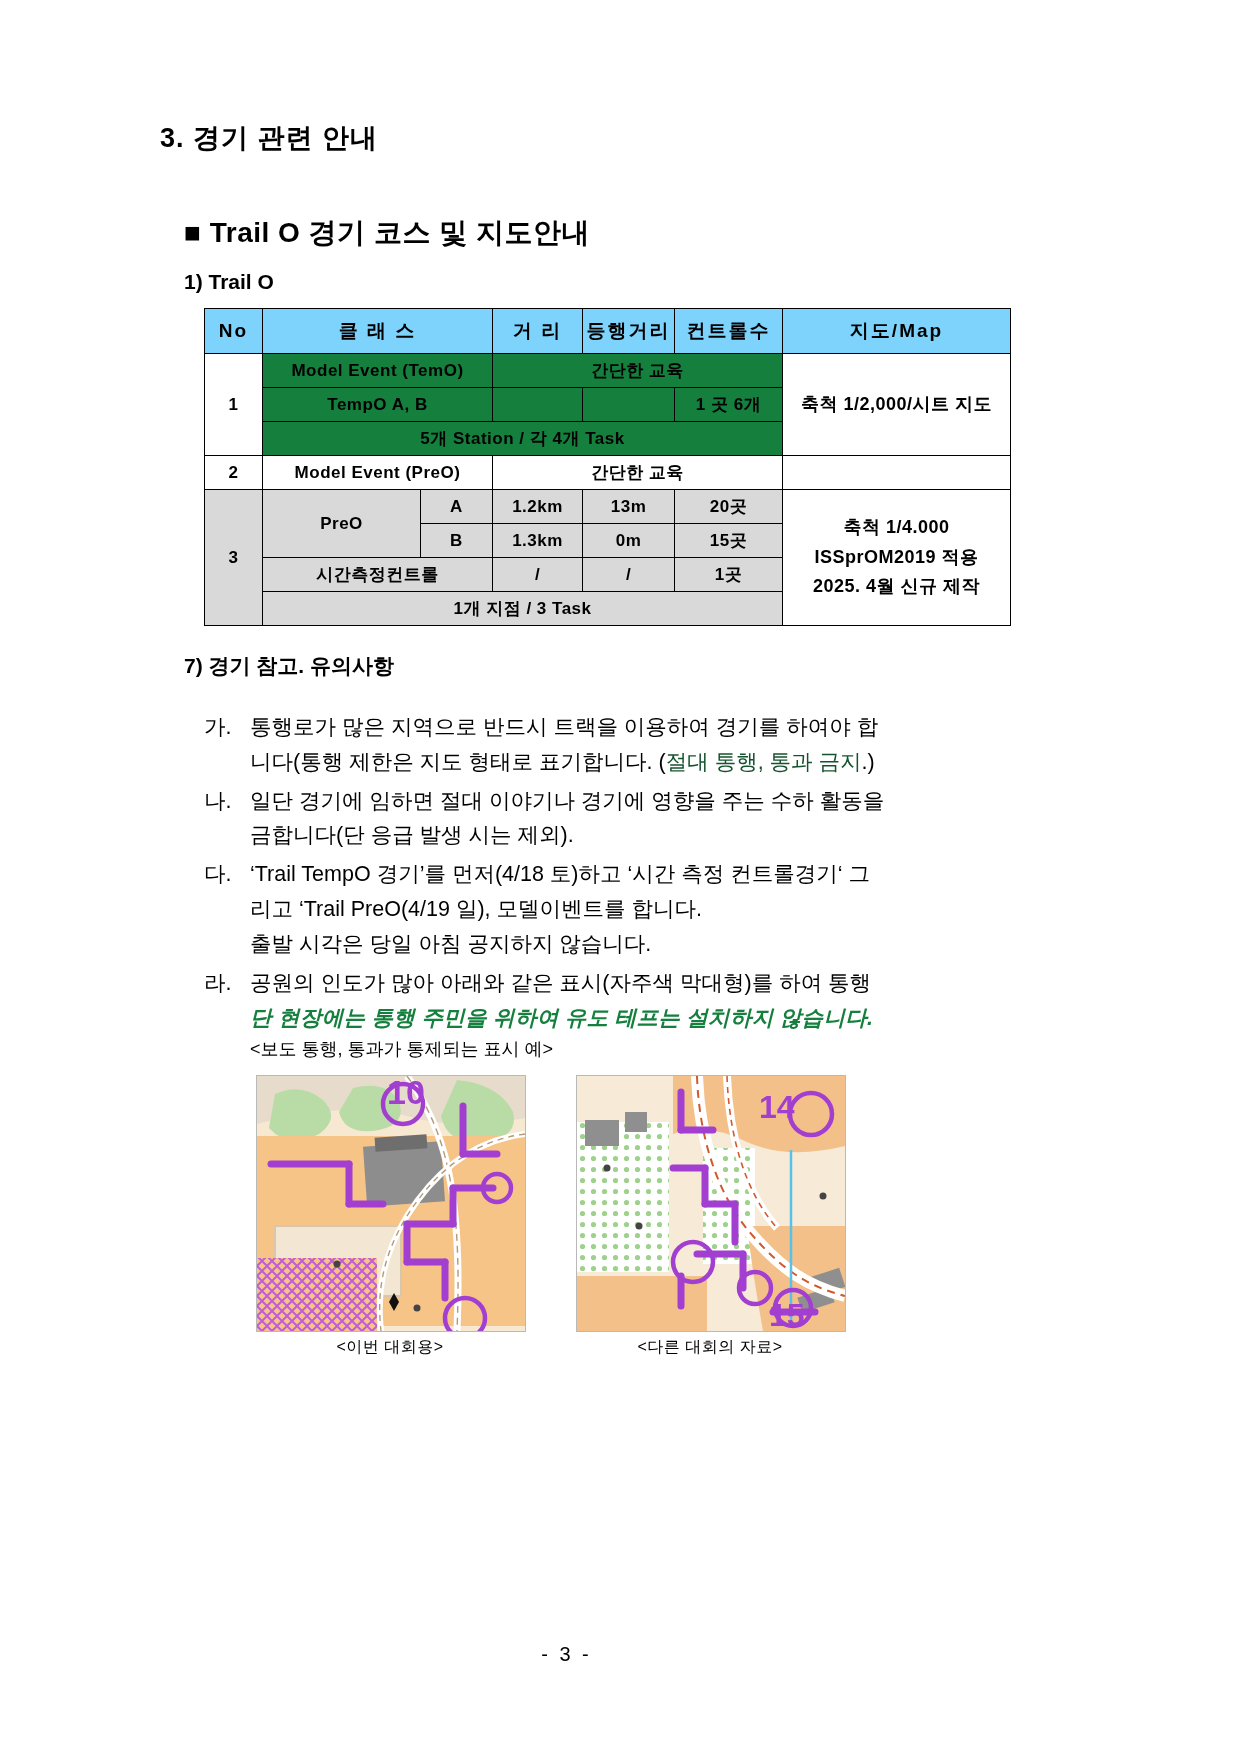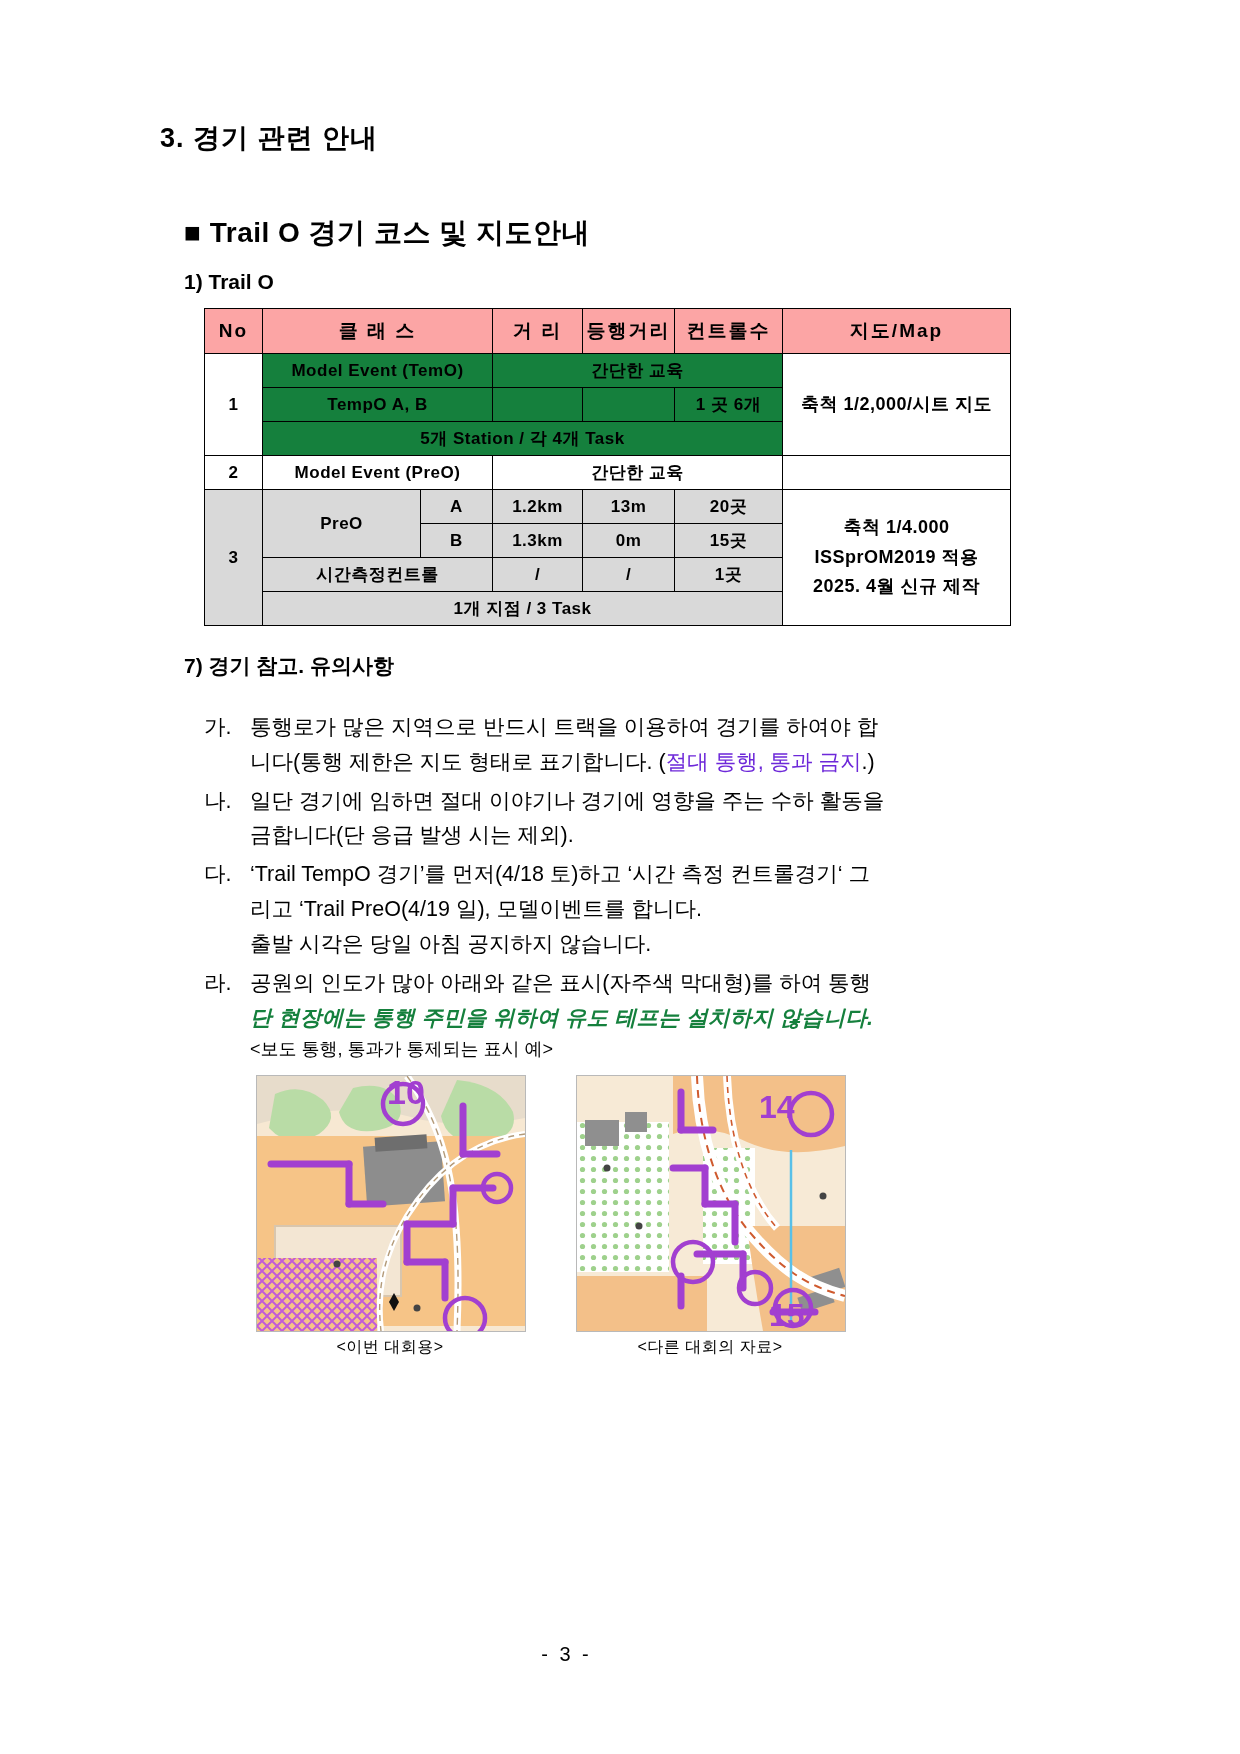--- a/index.html
+++ b/index.html
@@ -52,21 +52,21 @@
   }
   table.course td, table.course th {
     border: 1px solid #000000;
     text-align: center;
     vertical-align: middle;
     padding: 5px 2px;
     font-weight: bold;
     letter-spacing: 0.5px;
   }
   table.course thead th {
-    background: #fca5a5;
+    background: #7dd3fc;
     font-size: 19px;
     height: 34px;
     letter-spacing: 2px;
   }
   .c-no      { width: 58px; }
   .c-class   { width: 158px; }
   .c-sub     { width: 72px; }
   .c-dist    { width: 90px; }
   .c-climb   { width: 92px; }
   .c-ctrl    { width: 108px; }
@@ -98,21 +98,21 @@
     width: 46px;
     flex: 0 0 46px;
     padding-left: 44px;
     box-sizing: content-box;
   }
   .note-body {
     flex: 1 1 auto;
     max-width: 790px;
   }
   .note-body p { margin: 0; }
-  .red { color: #6d28d9; margin-top: 16px; }
+  .red { color: #14532d; margin-top: 16px; }
   .red-bold { color: #15803d; font-weight: bold; letter-spacing: 0.3px; font-style: italic; }
   .underline { text-decoration: underline; }
   .caption-line {
     font-size: 18px;
     margin: 14px 0 6px 0;
   }
 
   
   .figures {
     margin: 10px 0 0 96px;

